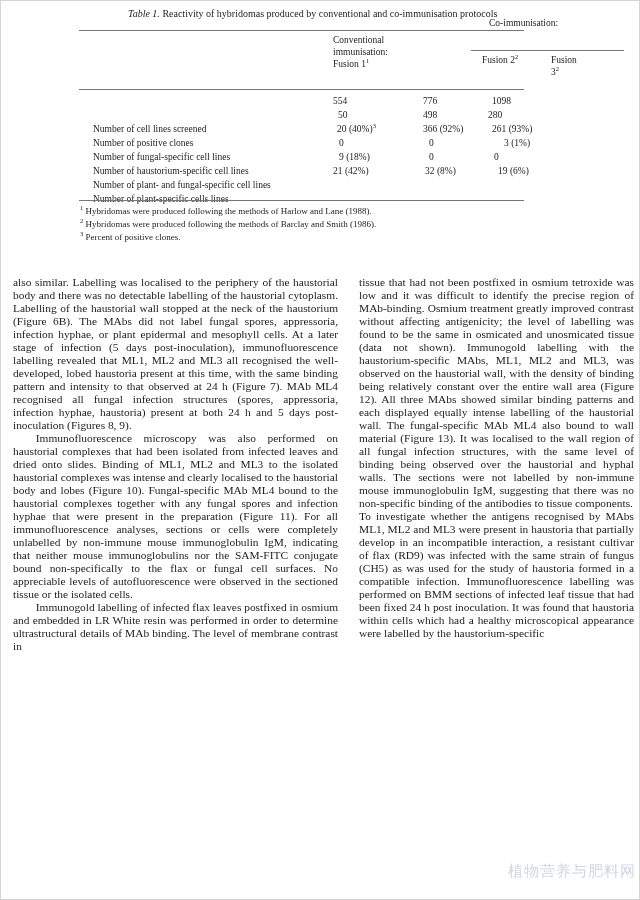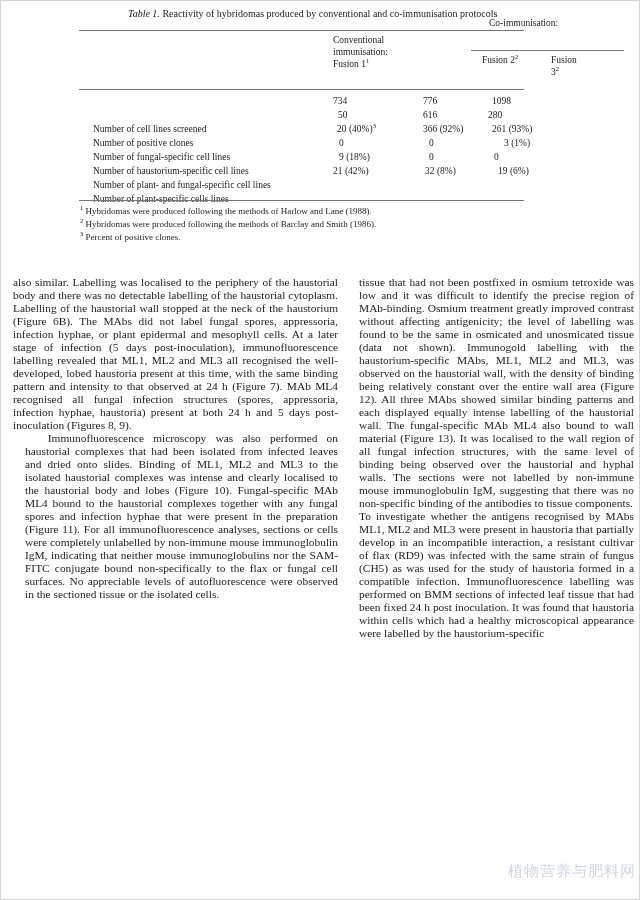--- a/index.html
+++ b/index.html
@@ -30,21 +30,21 @@
   .row .c2 { position:absolute; left:330px; }
   .row .c3 { position:absolute; left:399px; }
 
   .notes { position:absolute; left:1px; top:205px; font-size:9px; line-height:13px; }
 
   
   .col { position:absolute; top:276px; font-family:"Liberation Serif",serif; font-size:11.4px; line-height:13px; text-align:justify; color:#1c1c1c; }
   .col.left { left:13px; width:325px; }
   .col.right { left:359px; width:275px; }
   .col p { margin:0; }
-  .col p.indent { text-indent:2em;margin-left:12px; }
+  .col p.indent { text-indent:2em; }
   .col .subhead { font-style:italic; margin-top:17.5px; margin-bottom:17.5px; text-align:left; }
 
   .watermark { position:absolute; left:508px; top:862px; font-size:15px; color:#bcc5d6; opacity:0.7; font-family:"DejaVu Sans",sans-serif; letter-spacing:1px; }
 </style>
 </head>
 <body>
 
 <div class="frame"></div>
 
 <div class="table-block">
@@ -61,28 +61,28 @@
   <div class="hdr co">Co-immunisation:</div>
   <div class="co-rule"></div>
   <div class="hdr f2"><span>Fusion 2</span><sup>2</sup></div>
   <div class="hdr f3"><span>Fusion 3</span><sup>2</sup></div>
 
   <div class="rule r2"></div>
 
   <div class="rows">
     <div class="row" style="top:0px">
       <span class="c0">Number of cell lines screened</span>
-      <span class="c1"><span>734</span></span>
+      <span class="c1"><span>554</span></span>
       <span class="c2">776</span>
       <span class="c3">1098</span>
     </div>
     <div class="row" style="top:14px">
       <span class="c0">Number of positive clones</span>
       <span class="c1" style="left:245px"><span>50</span></span>
-      <span class="c2">616</span>
+      <span class="c2">498</span>
       <span class="c3" style="left:395px">280</span>
     </div>
     <div class="row" style="top:28px">
       <span class="c0">Number of fungal-specific cell lines</span>
       <span class="c1" style="left:244px"><span>20 (40%)</span><sup>3</sup></span>
       <span class="c2">366 (92%)</span>
       <span class="c3">261 (93%)</span>
     </div>
     <div class="row" style="top:42px">
       <span class="c0">Number of haustorium-specific cell lines</span>
@@ -109,20 +109,21 @@
   <div class="notes">
     <div><sup>1</sup><span> Hybridomas were produced following the methods of Harlow and Lane (1988).</span></div>
     <div><sup>2</sup><span> Hybridomas were produced following the methods of Barclay and Smith (1986).</span></div>
     <div><sup>3</sup><span> Percent of positive clones.</span></div>
   </div>
 </div>
 
 <div class="col left">
   <p>also similar. Labelling was localised to the periphery of the haustorial body and there was no detectable labelling of the haustorial cytoplasm. Labelling of the haustorial wall stopped at the neck of the haustorium (Figure 6B). The MAbs did not label fungal spores, appressoria, infection hyphae, or plant epidermal and mesophyll cells. At a later stage of infection (5 days post-inoculation), immunofluorescence labelling revealed that ML1, ML2 and ML3 all recognised the well-developed, lobed haustoria present at this time, with the same binding pattern and intensity to that observed at 24 h (Figure 7). MAb ML4 recognised all fungal infection structures (spores, appressoria, infection hyphae, haustoria) present at both 24 h and 5 days post-inoculation (Figures 8, 9).</p>
   <p class="indent">Immunofluorescence microscopy was also performed on haustorial complexes that had been isolated from infected leaves and dried onto slides. Binding of ML1, ML2 and ML3 to the isolated haustorial complexes was intense and clearly localised to the haustorial body and lobes (Figure 10). Fungal-specific MAb ML4 bound to the haustorial complexes together with any fungal spores and infection hyphae that were present in the preparation (Figure 11). For all immunofluorescence analyses, sections or cells were completely unlabelled by non-immune mouse immunoglobulin IgM, indicating that neither mouse immunoglobulins nor the SAM-FITC conjugate bound non-specifically to the flax or fungal cell surfaces. No appreciable levels of autofluorescence were observed in the sectioned tissue or the isolated cells.</p>
+  <p class="indent">Immunogold labelling of infected flax leaves postfixed in osmium and embedded in LR White resin was performed in order to determine ultrastructural details of MAb binding. The level of membrane contrast in</p>
 </div>
 
 <div class="col right">
   <p>tissue that had not been postfixed in osmium tetroxide was low and it was difficult to identify the precise region of MAb-binding. Osmium treatment greatly improved contrast without affecting antigenicity; the level of labelling was found to be the same in osmicated and unosmicated tissue (data not shown). Immunogold labelling with the haustorium-specific MAbs, ML1, ML2 and ML3, was observed on the haustorial wall, with the density of binding being relatively constant over the entire wall area (Figure 12). All three MAbs showed similar binding patterns and each displayed equally intense labelling of the haustorial wall. The fungal-specific MAb ML4 also bound to wall material (Figure 13). It was localised to the wall region of all fungal infection structures, with the same level of binding being observed over the haustorial and hyphal walls. The sections were not labelled by non-immune mouse immunoglobulin IgM, suggesting that there was no non-specific binding of the antibodies to tissue components.</p>
   <p>To investigate whether the antigens recognised by MAbs ML1, ML2 and ML3 were present in haustoria that partially develop in an incompatible interaction, a resistant cultivar of flax (RD9) was infected with the same strain of fungus (CH5) as was used for the study of haustoria formed in a compatible infection. Immunofluorescence labelling was performed on BMM sections of infected leaf tissue that had been fixed 24 h post inoculation. It was found that haustoria within cells which had a healthy microscopical appearance were labelled by the haustorium-specific</p>
 </div>
 
 <div class="watermark">植物营养与肥料网</div>
 
 </body></html>

